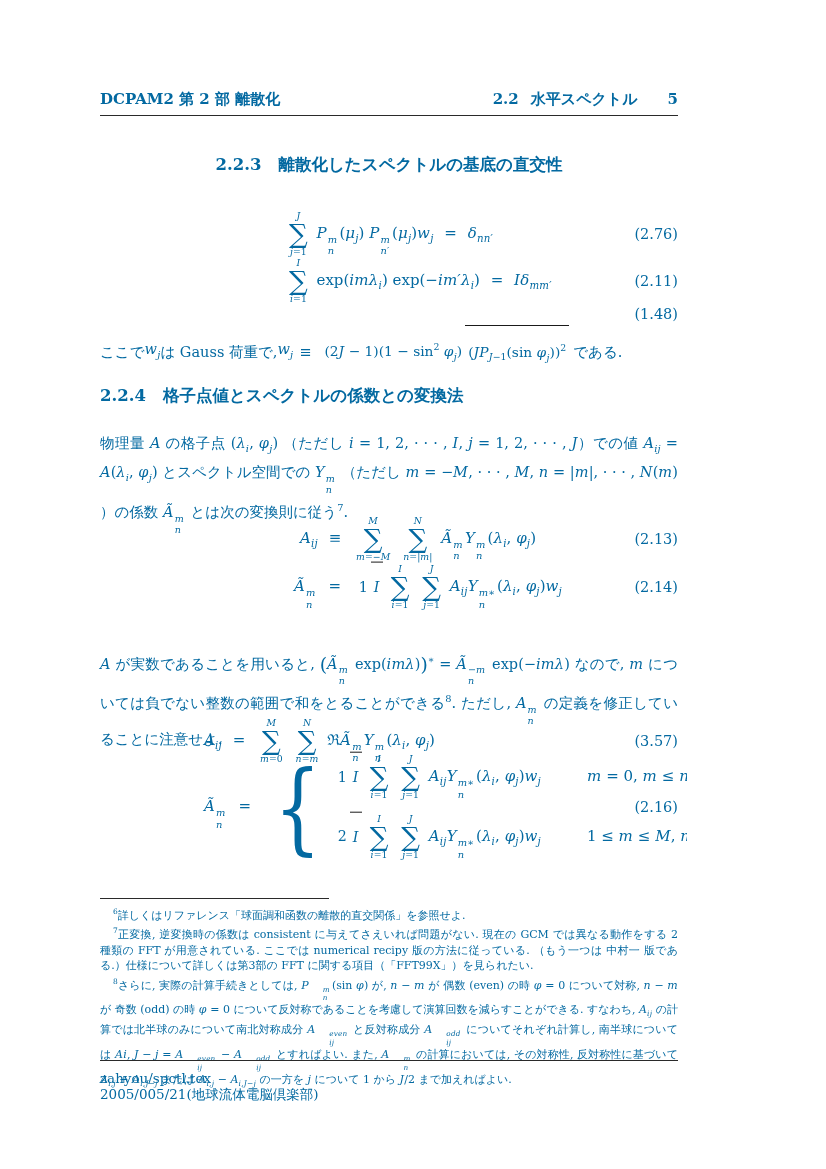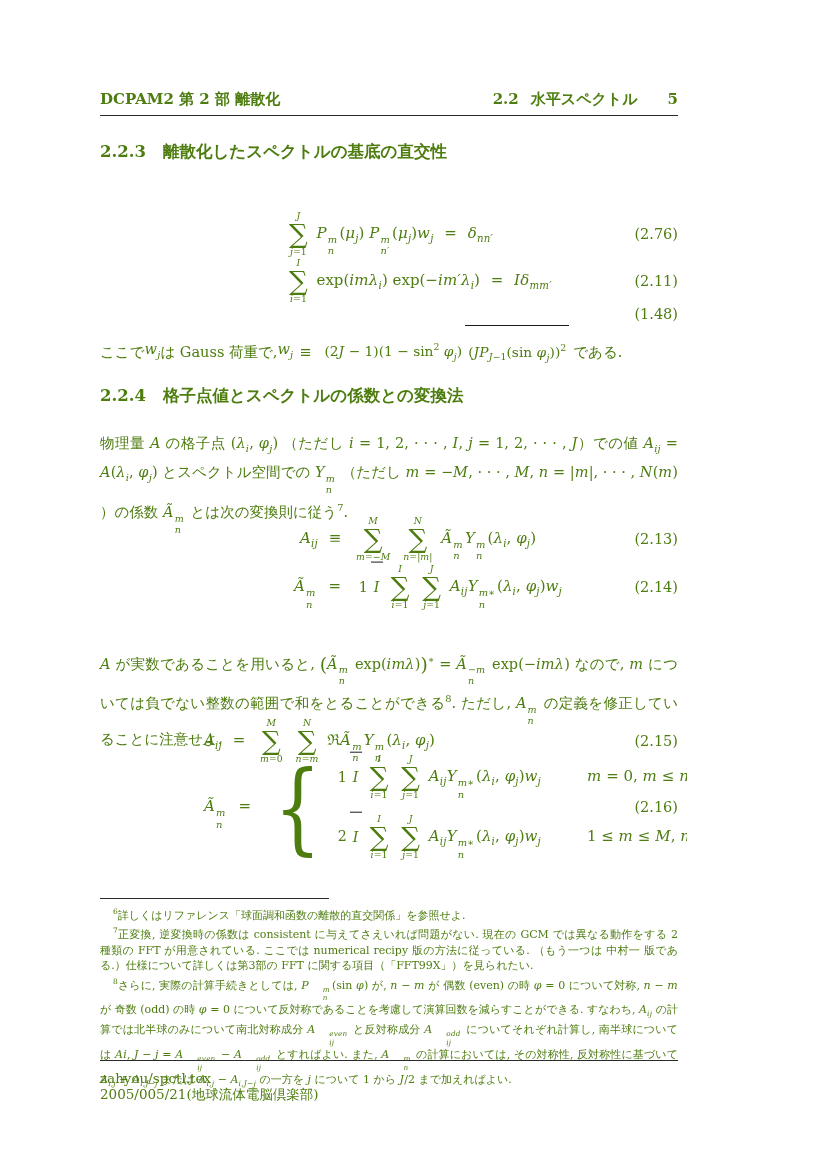--- a/index.html
+++ b/index.html
@@ -1,33 +1,33 @@
 <!DOCTYPE html>
 <html><head>
 <meta charset="utf-8">
 <style>
   html,body { margin:0; padding:0; background:#ffffff; }
   .page {
     position:relative; width:687px; height:1169px; background:#ffffff;
-    font-family:"DejaVu Serif","Liberation Serif",serif; color:#4d7c0f;
+    font-family:"DejaVu Serif","Liberation Serif",serif; color:#0369a1;
     overflow:hidden;
   }
   .col { position:absolute; left:100px; width:578px; }
 
   
   .header { top:90px; display:flex; justify-content:space-between; align-items:baseline;
             border-bottom:1px solid #2a2a2a; padding-bottom:6px; font-weight:bold; font-size:15px; }
   .hright { display:inline-flex; align-items:baseline; }
   .hright .sec-no { margin-right:12px; }
   .hright .pagenum { margin-left:30px; }
 
   
   .heading { font-weight:bold; font-size:16.5px; white-space:nowrap; }
   .heading .h-no { margin-right:17px; }
-  #h223 { top:141px; }
+  #h223 { top:154px;text-align:center; }
   #h224 { top:385px; }
 
   
   .para { font-size:14.5px; line-height:25px; text-align:justify; }
   #p1 { top:176px; }
   #pgauss { top:326px; height:52px; display:flex; align-items:center; white-space:nowrap; }
   #p2 { top:416px; }
   #p3 { top:632px; line-height:26px; }
 
   
@@ -197,21 +197,21 @@
           <span class="lim"><i>N</i></span>
           <span class="sig">∑</span>
           <span class="lim"><i>n</i>=<i>m</i></span>
         </span> ℜ<i>Ã</i><span class="ss">
           <i>m</i>
           <i>n</i>
         </span><i>Y</i><span class="ss">
           <i>m</i>
           <i>n</i>
         </span>(<i>λ<sub>i</sub></i>, <i>φ<sub>j</sub></i>)</span>
-    <span class="eqnum">(2.15)</span>
+    <span class="eqnum">(3.57)</span>
   </div>
   <div class="eq" id="eq216">
     <span class="eqbody"><i>Ã</i><span class="ss">
           <i>m</i>
           <i>n</i>
         </span> <span class="mrel">=</span> <span class="brace">{</span><span class="cases">
           <span class="case"><span class="frac">
               <span class="num">1</span>
               <span class="den"><i>I</i></span>
             </span><span class="sum">

